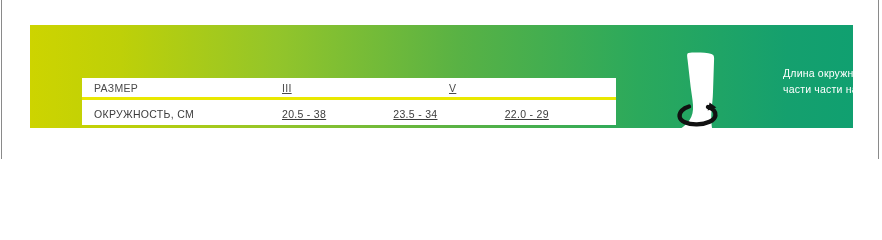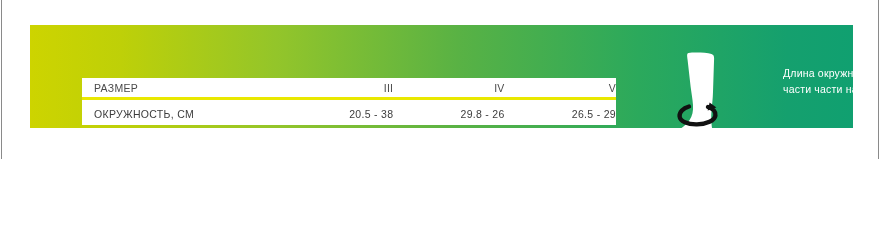--- a/index.html
+++ b/index.html
@@ -71,25 +71,26 @@
     width: 200px;
     padding-left: 12px;
     box-sizing: border-box;
     font-size: 10.5px;
     color: #3c3c3c;
     letter-spacing: .3px;
     white-space: nowrap;
   }
   .c-val {
     flex: 1 1 0;
-    text-align: right;
+    text-align: left;
     font-size: 10.5px;
     color: #3c3c3c;
     letter-spacing: .3px;
     white-space: nowrap;
+    text-decoration: underline;
   }
   .t-row.head .c-val,
   .t-row.head .c-label { color: #4a4a4a; }
 
   
   #leg-illustration {
     position: absolute;
     left: 636px;
     top: 27px;
     width: 78px;
@@ -118,31 +119,30 @@
 <div class="page-rule left"></div>
 <div class="page-rule right"></div>
 
 <div id="banner">
 
   <div id="size-table">
 
     <div class="t-row head">
       <div class="c-label">РАЗМЕР</div>
       <div class="c-val">III</div>
-      <div class="c-val">IV</div>
       <div class="c-val">V</div>
     </div>
 
     <div class="t-divider"></div>
 
     <div class="t-row body">
       <div class="c-label">ОКРУЖНОСТЬ, СМ</div>
       <div class="c-val">20.5 - 38</div>
-      <div class="c-val">29.8 - 26</div>
-      <div class="c-val">26.5 - 29</div>
+      <div class="c-val">23.5 - 34</div>
+      <div class="c-val">22.0 - 29</div>
     </div>
 
   </div>
 
   <div id="leg-illustration">
     <svg width="78" height="101" viewBox="0 0 78 101" xmlns="http://www.w3.org/2000/svg">
 
       <path d="M22.5 1
                C 28 0.2, 40 0.5, 45.5 2
                C 47.5 2.6, 48.2 4.2, 48.1 6.5

